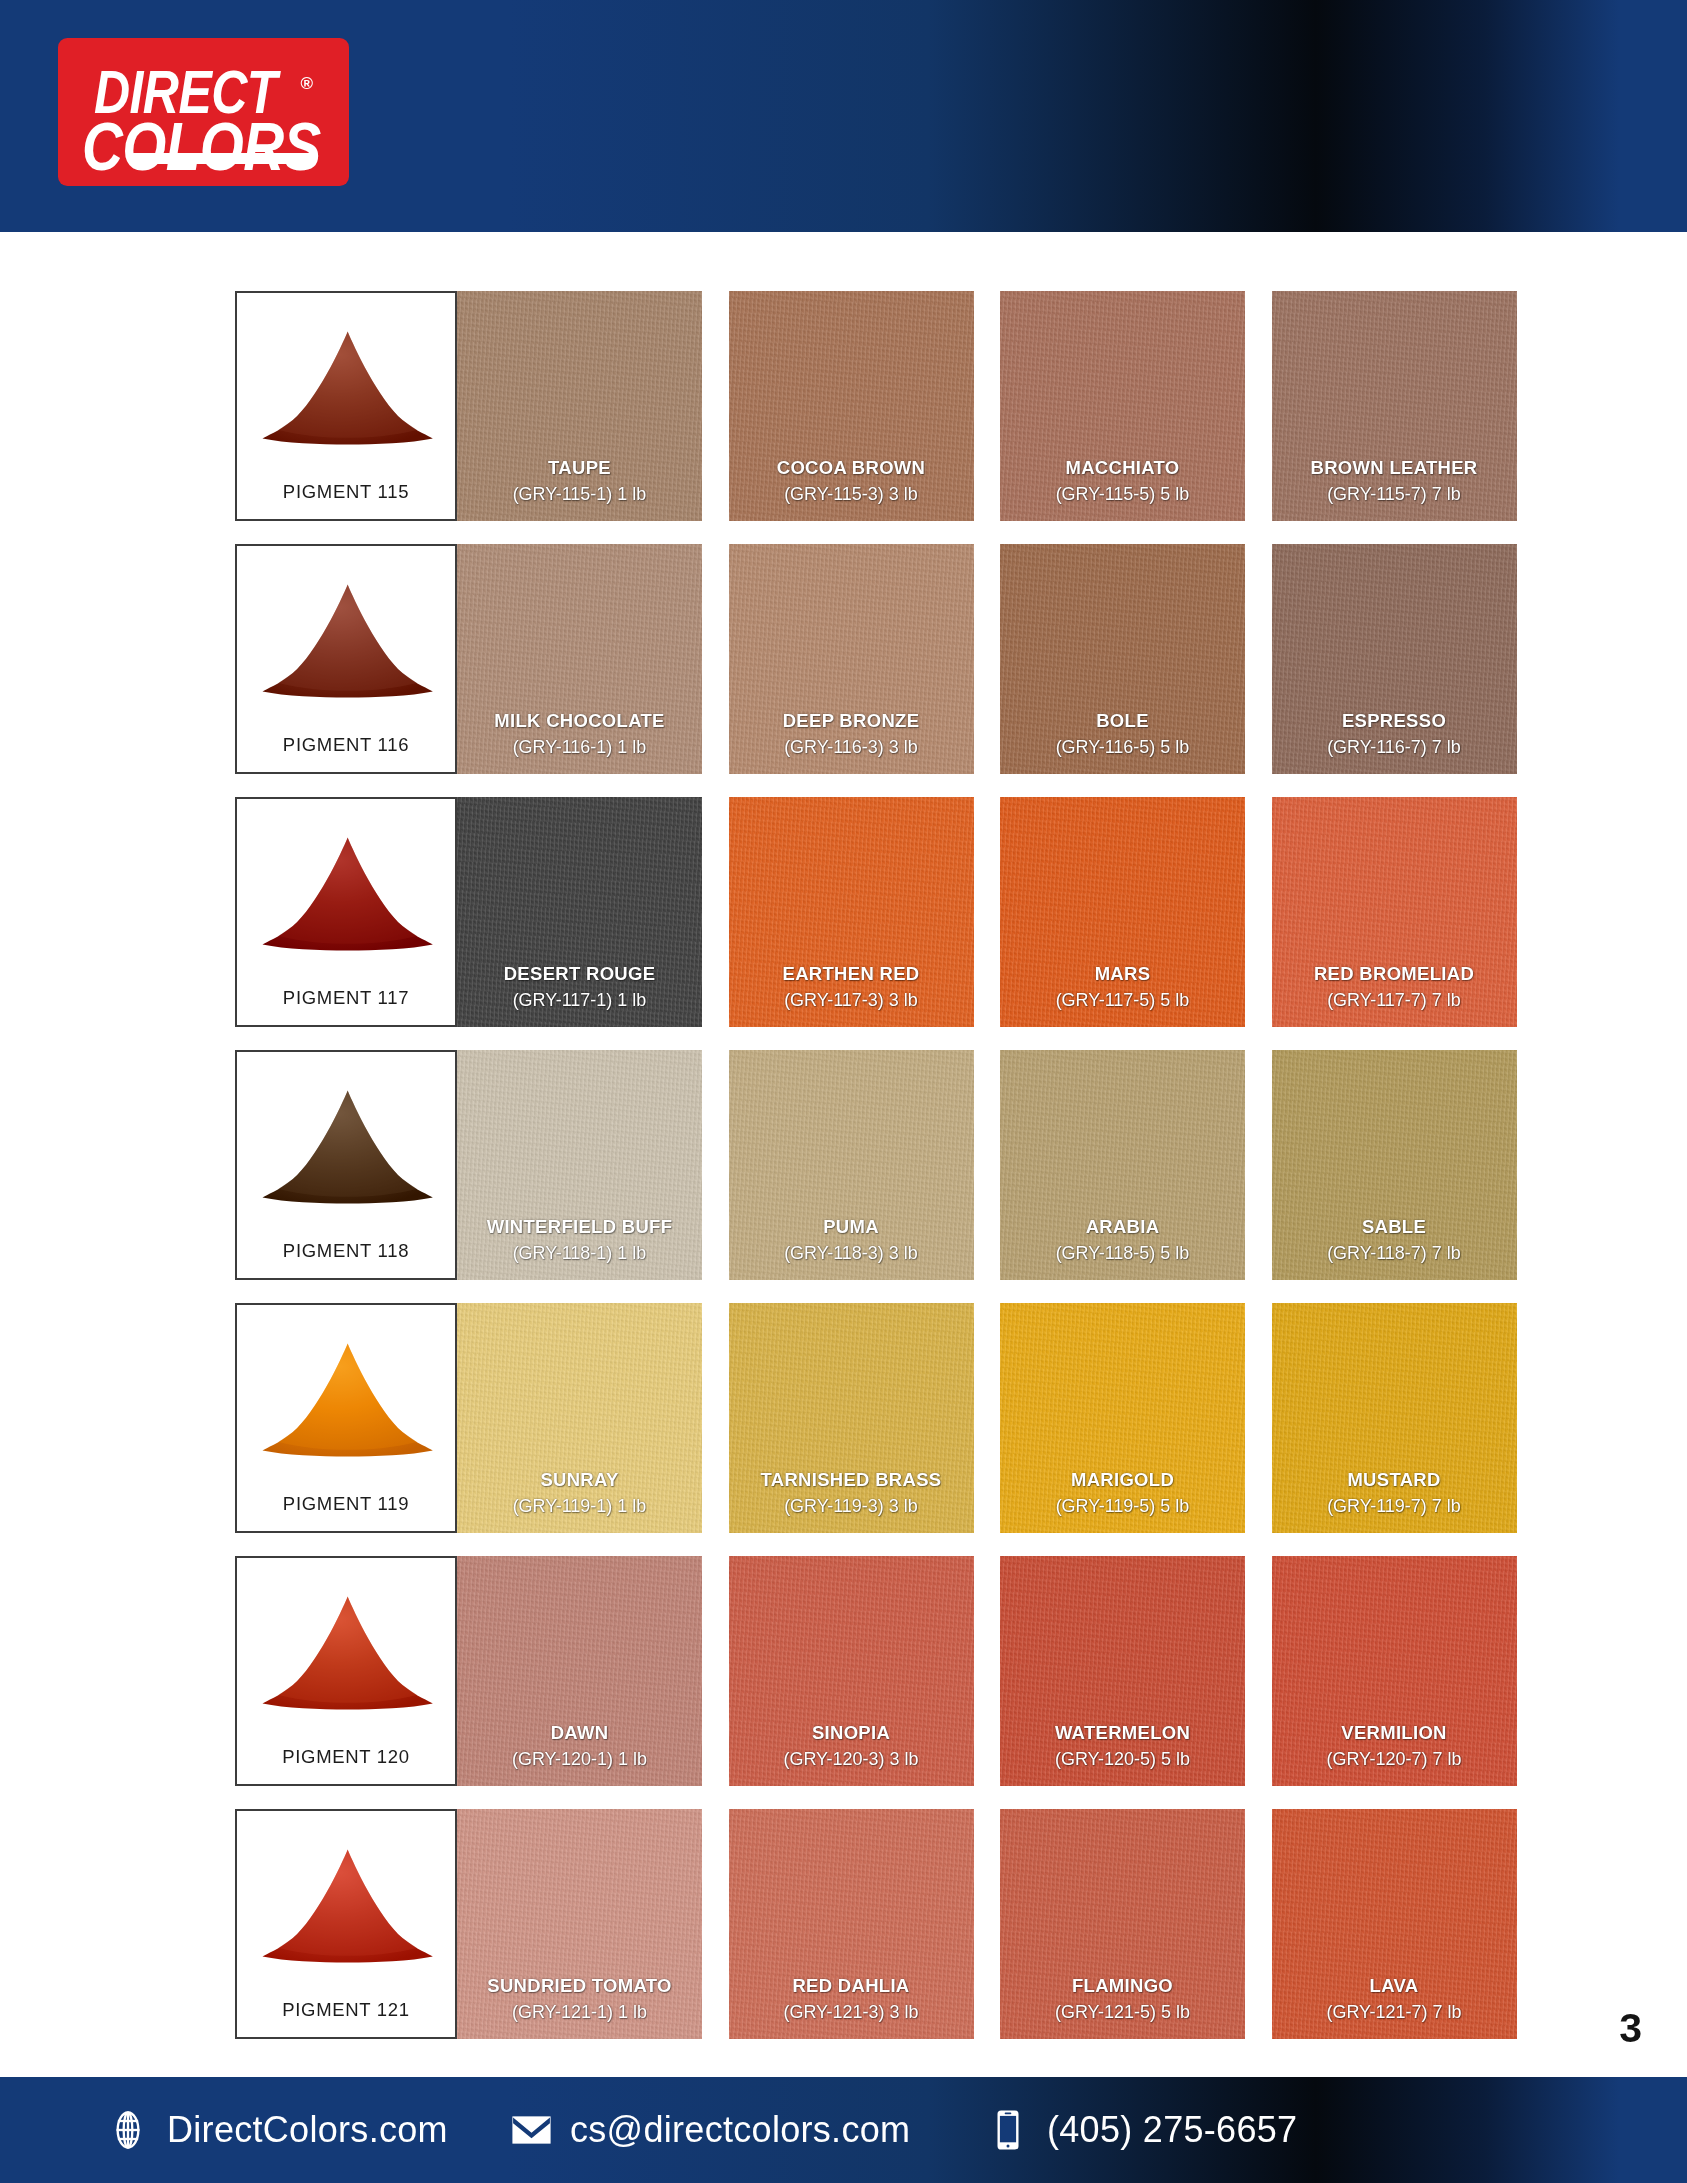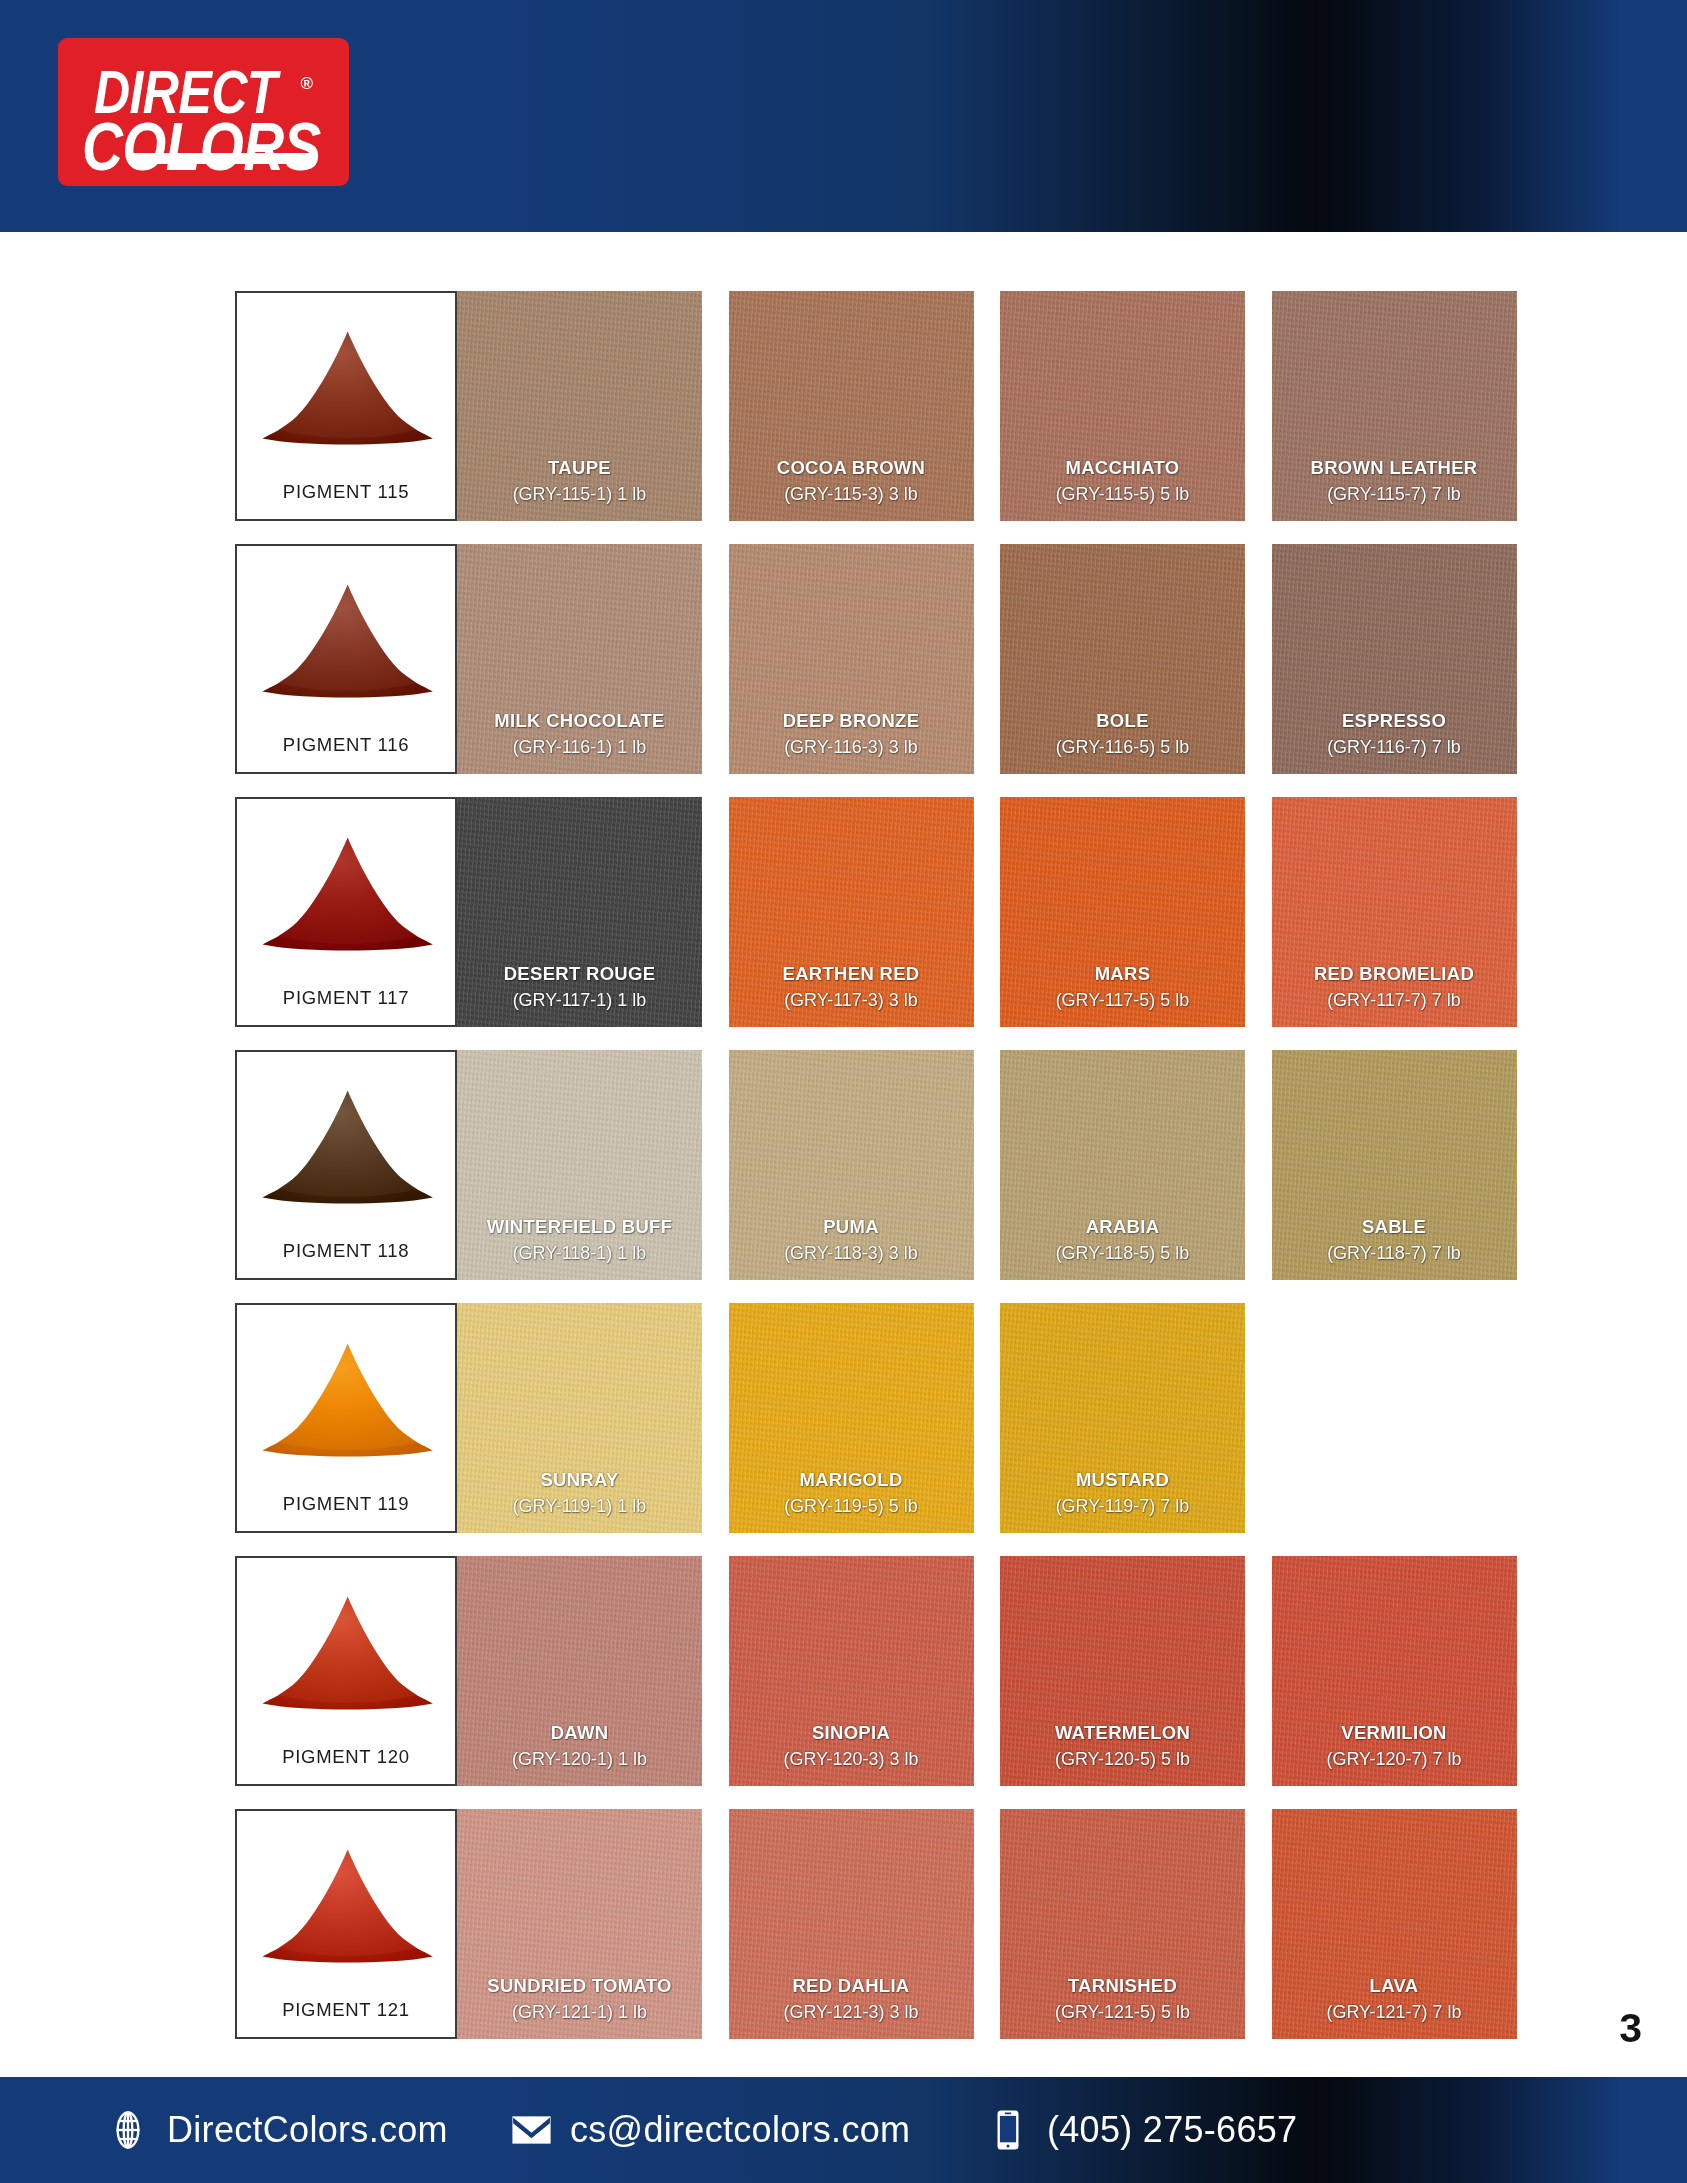--- a/index.html
+++ b/index.html
@@ -349,20 +349,27 @@
         </div>
         <div class="pigment-label">PIGMENT 119</div>
       </div>
       <div class="swatch" style="background: rgb(232, 205, 123);">
         <div class="swatch-tex"></div>
         <div class="swatch-txt">
           <div class="swatch-name">SUNRAY</div>
           <div class="swatch-code">(GRY-119-1) 1 lb</div>
         </div>
       </div>
+      <div class="swatch" style="background: rgb(217, 179, 72);">
+        <div class="swatch-tex"></div>
+        <div class="swatch-txt">
+          <div class="swatch-name">TARNISHED BRASS</div>
+          <div class="swatch-code">(GRY-119-3) 3 lb</div>
+        </div>
+      </div>
       <div class="swatch" style="background: rgb(233, 171, 21);">
         <div class="swatch-tex"></div>
         <div class="swatch-txt">
           <div class="swatch-name">MARIGOLD</div>
           <div class="swatch-code">(GRY-119-5) 5 lb</div>
         </div>
       </div>
       <div class="swatch" style="background: rgb(224, 168, 21);">
         <div class="swatch-tex"></div>
         <div class="swatch-txt">
@@ -444,21 +451,21 @@
       <div class="swatch" style="background: rgb(206, 109, 87);">
         <div class="swatch-tex"></div>
         <div class="swatch-txt">
           <div class="swatch-name">RED DAHLIA</div>
           <div class="swatch-code">(GRY-121-3) 3 lb</div>
         </div>
       </div>
       <div class="swatch" style="background: rgb(201, 93, 69);">
         <div class="swatch-tex"></div>
         <div class="swatch-txt">
-          <div class="swatch-name">TARNISHED</div>
+          <div class="swatch-name">FLAMINGO</div>
           <div class="swatch-code">(GRY-121-5) 5 lb</div>
         </div>
       </div>
       <div class="swatch" style="background: rgb(209, 83, 47);">
         <div class="swatch-tex"></div>
         <div class="swatch-txt">
           <div class="swatch-name">LAVA</div>
           <div class="swatch-code">(GRY-121-7) 7 lb</div>
         </div>
       </div>

